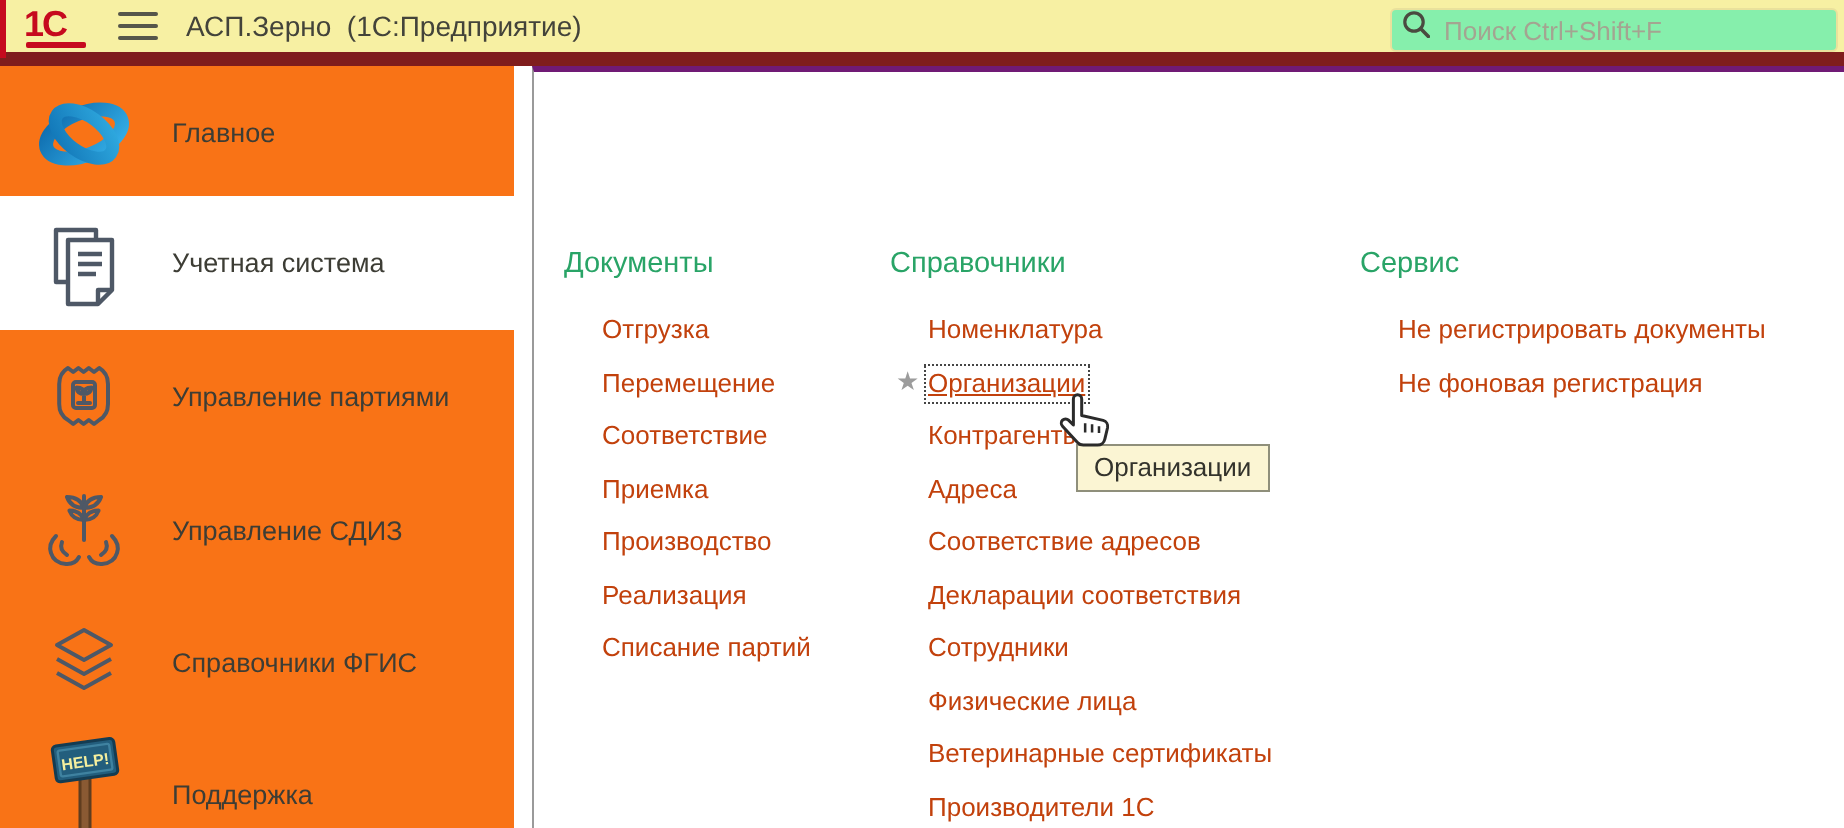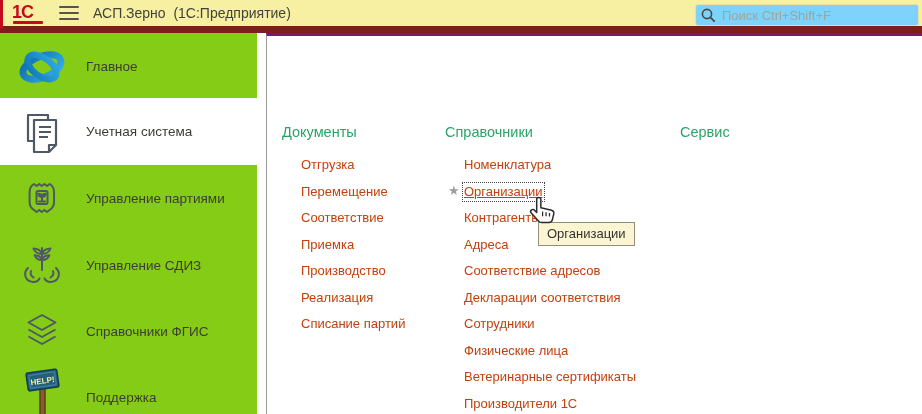--- a/index.html
+++ b/index.html
@@ -20,33 +20,33 @@
   .logo-text{
     font-weight:bold;font-size:18px;color:#c60a1e;letter-spacing:-1px;
     line-height:20px;display:block;
   }
   .logo-underline{position:absolute;left:1px;top:19px;width:30px;height:2.5px;background:#c60a1e;border-radius:1px;}
   .hamburger{margin-left:13px;width:20px;height:14px;display:flex;flex-direction:column;justify-content:space-between;cursor:pointer;flex:none;}
   .hamburger span{display:block;width:20px;height:2.4px;background:#55554a;border-radius:1px;}
   .title{margin-left:14px;font-size:14px;color:#43433a;white-space:pre;}
   .search{
     position:absolute;right:3px;top:4px;width:224px;height:22px;
-    background:#7dd3fc;border:1px solid #e9e19c;border-radius:3px;
-    box-sizing:border-box;display:flex;align-items:center;padding:0 5px;
+    background:#86efac;border:1px solid #e9e19c;border-radius:3px;
+    box-sizing:border-box;display:flex;padding:0 5px;
   }
   .search svg{flex:none;}
   .search input{
     border:none;background:transparent;outline:none;width:100%;
     font-family:"Liberation Sans",sans-serif;font-size:13px;color:#5a5a50;margin-left:5px;
   }
   .search input::placeholder{color:#a4a491;opacity:1;}
   
   .sidebar{
     position:absolute;left:0;top:33px;width:257px;height:381px;
-    background:#84cc16;overflow:hidden;z-index:2;
+    background:#f97316;overflow:hidden;z-index:2;
   }
   .side-item{
     position:absolute;left:0;width:257px;display:flex;align-items:center;cursor:pointer;
   }
   .side-item.selected{background:#ffffff;}
   .side-icon{width:52px;height:50px;margin-left:16px;flex:none;display:flex;align-items:center;justify-content:center;}
   .side-label{margin-left:18px;font-size:13.5px;color:#3d3d35;}
   
   .panel{
     position:absolute;left:266px;top:33px;width:656px;height:381px;
@@ -228,20 +228,24 @@
       <li>Декларации соответствия</li>
       <li>Сотрудники</li>
       <li>Физические лица</li>
       <li>Ветеринарные сертификаты</li>
       <li>Производители 1С</li>
     </ul>
   </div>
 
   <div class="menu-col col-service">
     <div class="col-title">Сервис</div>
+    <ul class="col-list">
+      <li>Не регистрировать документы</li>
+      <li>Не фоновая регистрация</li>
+    </ul>
   </div>
 </div>
 
 <div class="cursor-overlay">
   <svg width="28" height="30" viewBox="0 0 24 26">
     <path d="M9.2 1.2c-1 0-1.8.8-1.8 1.8v11.3l-2.1-2.1c-.7-.7-1.9-.7-2.6 0-.7.7-.7 1.9 0 2.6l6.6 7.2c.6.7 1.5 1 2.4 1h6.2c1.5 0 2.8-1 3.1-2.5l1.2-5c.3-1.4-.5-2.8-1.9-3.2L11 10.2V3c0-1-.8-1.8-1.8-1.8z" fill="#ffffff" stroke="#2b2b2b" stroke-width="1.3" stroke-linejoin="round"></path>
     <path d="M12.5 13.5v4 M15.5 14v3.6 M18.5 14.8v3" fill="none" stroke="#2b2b2b" stroke-width="1.1"></path>
   </svg>
 </div>
 

